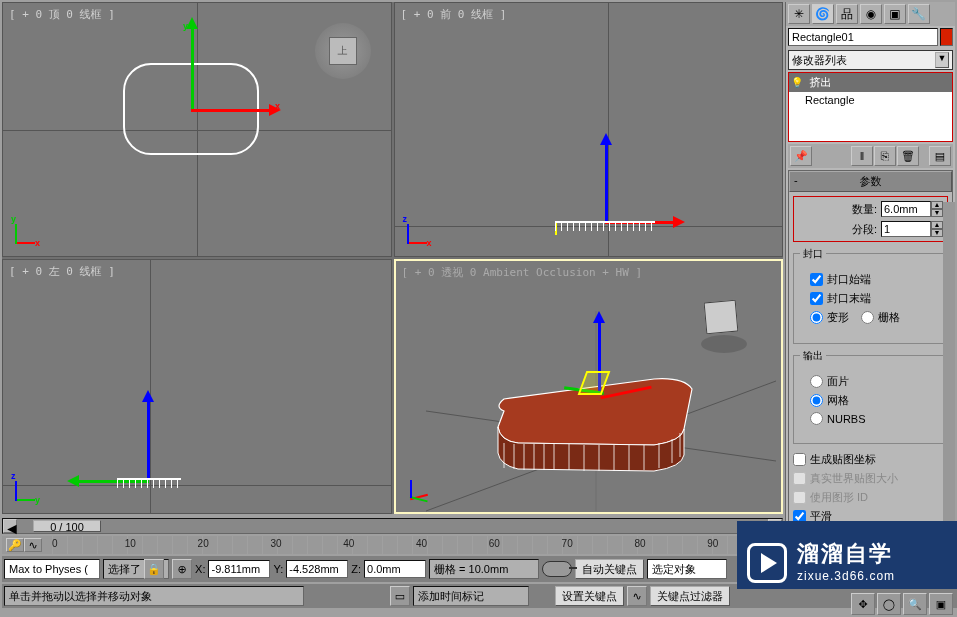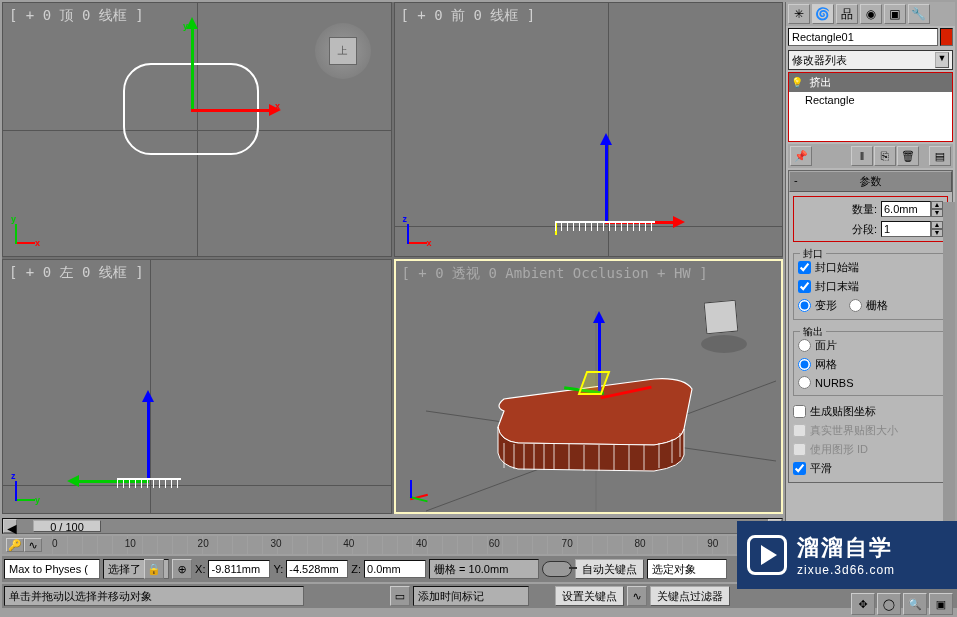--- a/index.html
+++ b/index.html
@@ -2,21 +2,21 @@
 <html><head>
 <meta charset="utf-8">
 <style>
 * { box-sizing: border-box; margin: 0; padding: 0; font-family: Arial, "Microsoft YaHei", sans-serif; }
 body { background: #a0a0a0; width: 957px; height: 617px; overflow: hidden; position: relative; }
 
 
 .viewport-area { position: absolute; left: 2px; top: 2px; width: 781px; height: 512px; display: grid; grid-template-columns: 1fr 1fr; grid-template-rows: 1fr 1fr; gap: 2px; background: #707070; }
 .viewport { background: #7a7a7a; border: 1px solid #555; position: relative; overflow: hidden; }
 .viewport.active { border: 2px solid #fef9c3; }
-.vp-label { position: absolute; left: 6px; top: 4px; color: #d0d0d0; font-size: 14px; font-family: monospace; }
+.vp-label { position: absolute; left: 6px; top: 4px; color: #d0d0d0; font-size: 11px; font-family: monospace; }
 .vp-label.dark { color: #aaa; }
 
 
 .gizmo { position: absolute; }
 .axis-y { width: 3px; background: #0c0; }
 .axis-x { height: 3px; background: #f00; }
 .axis-z { width: 3px; background: #00f; }
 .arrow-up { width:0; height:0; border-left:6px solid transparent; border-right:6px solid transparent; position:absolute; }
 .arrow-up.g { border-bottom:12px solid #0c0; }
 .arrow-up.b { border-bottom:12px solid #00f; }
@@ -79,29 +79,29 @@
 .rollout-hdr { background:#888; color:#000; font-size:11px; text-align:center; padding:2px; border:1px outset #aaa; position:relative;}
 .rollout-hdr .minus { position:absolute; left:4px; }
 .rollout-body { padding:4px; font-size:11px; }
 .param-row { display:flex; align-items:center; justify-content:flex-end; gap:4px; padding:2px 0;}
 .param-row label { flex:0 0 auto; }
 .spinner { display:flex; align-items:center;}
 .spinner input { width:50px; height:16px; border:1px inset #666; font-size:11px; padding:0 2px; text-align:left; background:#fff;}
 .spinner .sp-btns { display:flex; flex-direction:column;}
 .spinner .sp-btns div { width:12px; height:8px; background:#bbb; border:1px solid #666; font-size:7px; line-height:6px; text-align:center;}
 .red-box { border:1px solid #c00; padding:2px 4px; }
-.group-box { border:1px solid #888; margin-top:11px; padding:4px; position:relative;}
+.group-box { border:1px solid #888; margin-top:11px; padding:16px; position:relative;}
 .group-box .legend { position:absolute; top:-7px; left:6px; background:#b8b8b8; padding:0 3px; font-size:10px;}
 .chk, .rad { display:flex; align-items:center; gap:4px; padding:2px 0;}
 .chk input, .rad input { margin:0; }
 .chk.disabled, .rad.disabled { color:#888; }
 .scroll-strip { position:absolute; right:0; top:200px; bottom:0; width:12px; background:#989898; }
 
 
-.watermark { position:absolute; right:0; bottom:28px; width:220px; height:68px; background:#1b3a6e; color:#fff; display:flex; align-items:center; gap:10px; padding:6px 10px;}
+.watermark { position:absolute; right:0; bottom:28px; width:220px; height:68px; background:#1b3a6e; color:#fff; display:flex; align-items:flex-end; gap:10px; padding:6px 10px;}
 .watermark .play { width:40px;height:40px; border:3px solid #fff; border-radius:8px; display:flex;align-items:center;justify-content:center;}
 .watermark .play::after{content:"";width:0;height:0;border-top:10px solid transparent;border-bottom:10px solid transparent;border-left:16px solid #fff;margin-left:4px;}
 .watermark .txt { display:flex; flex-direction:column;}
 .watermark .big { font-size:22px; font-weight:bold; letter-spacing:2px;}
 .watermark .url { font-size:12px; letter-spacing:1px;}
 
 
 .play-ctrls { position:absolute; right:4px; bottom:2px; display:flex; gap:2px;}
 .play-ctrls .icon-btn { width:24px; height:22px;}
 

